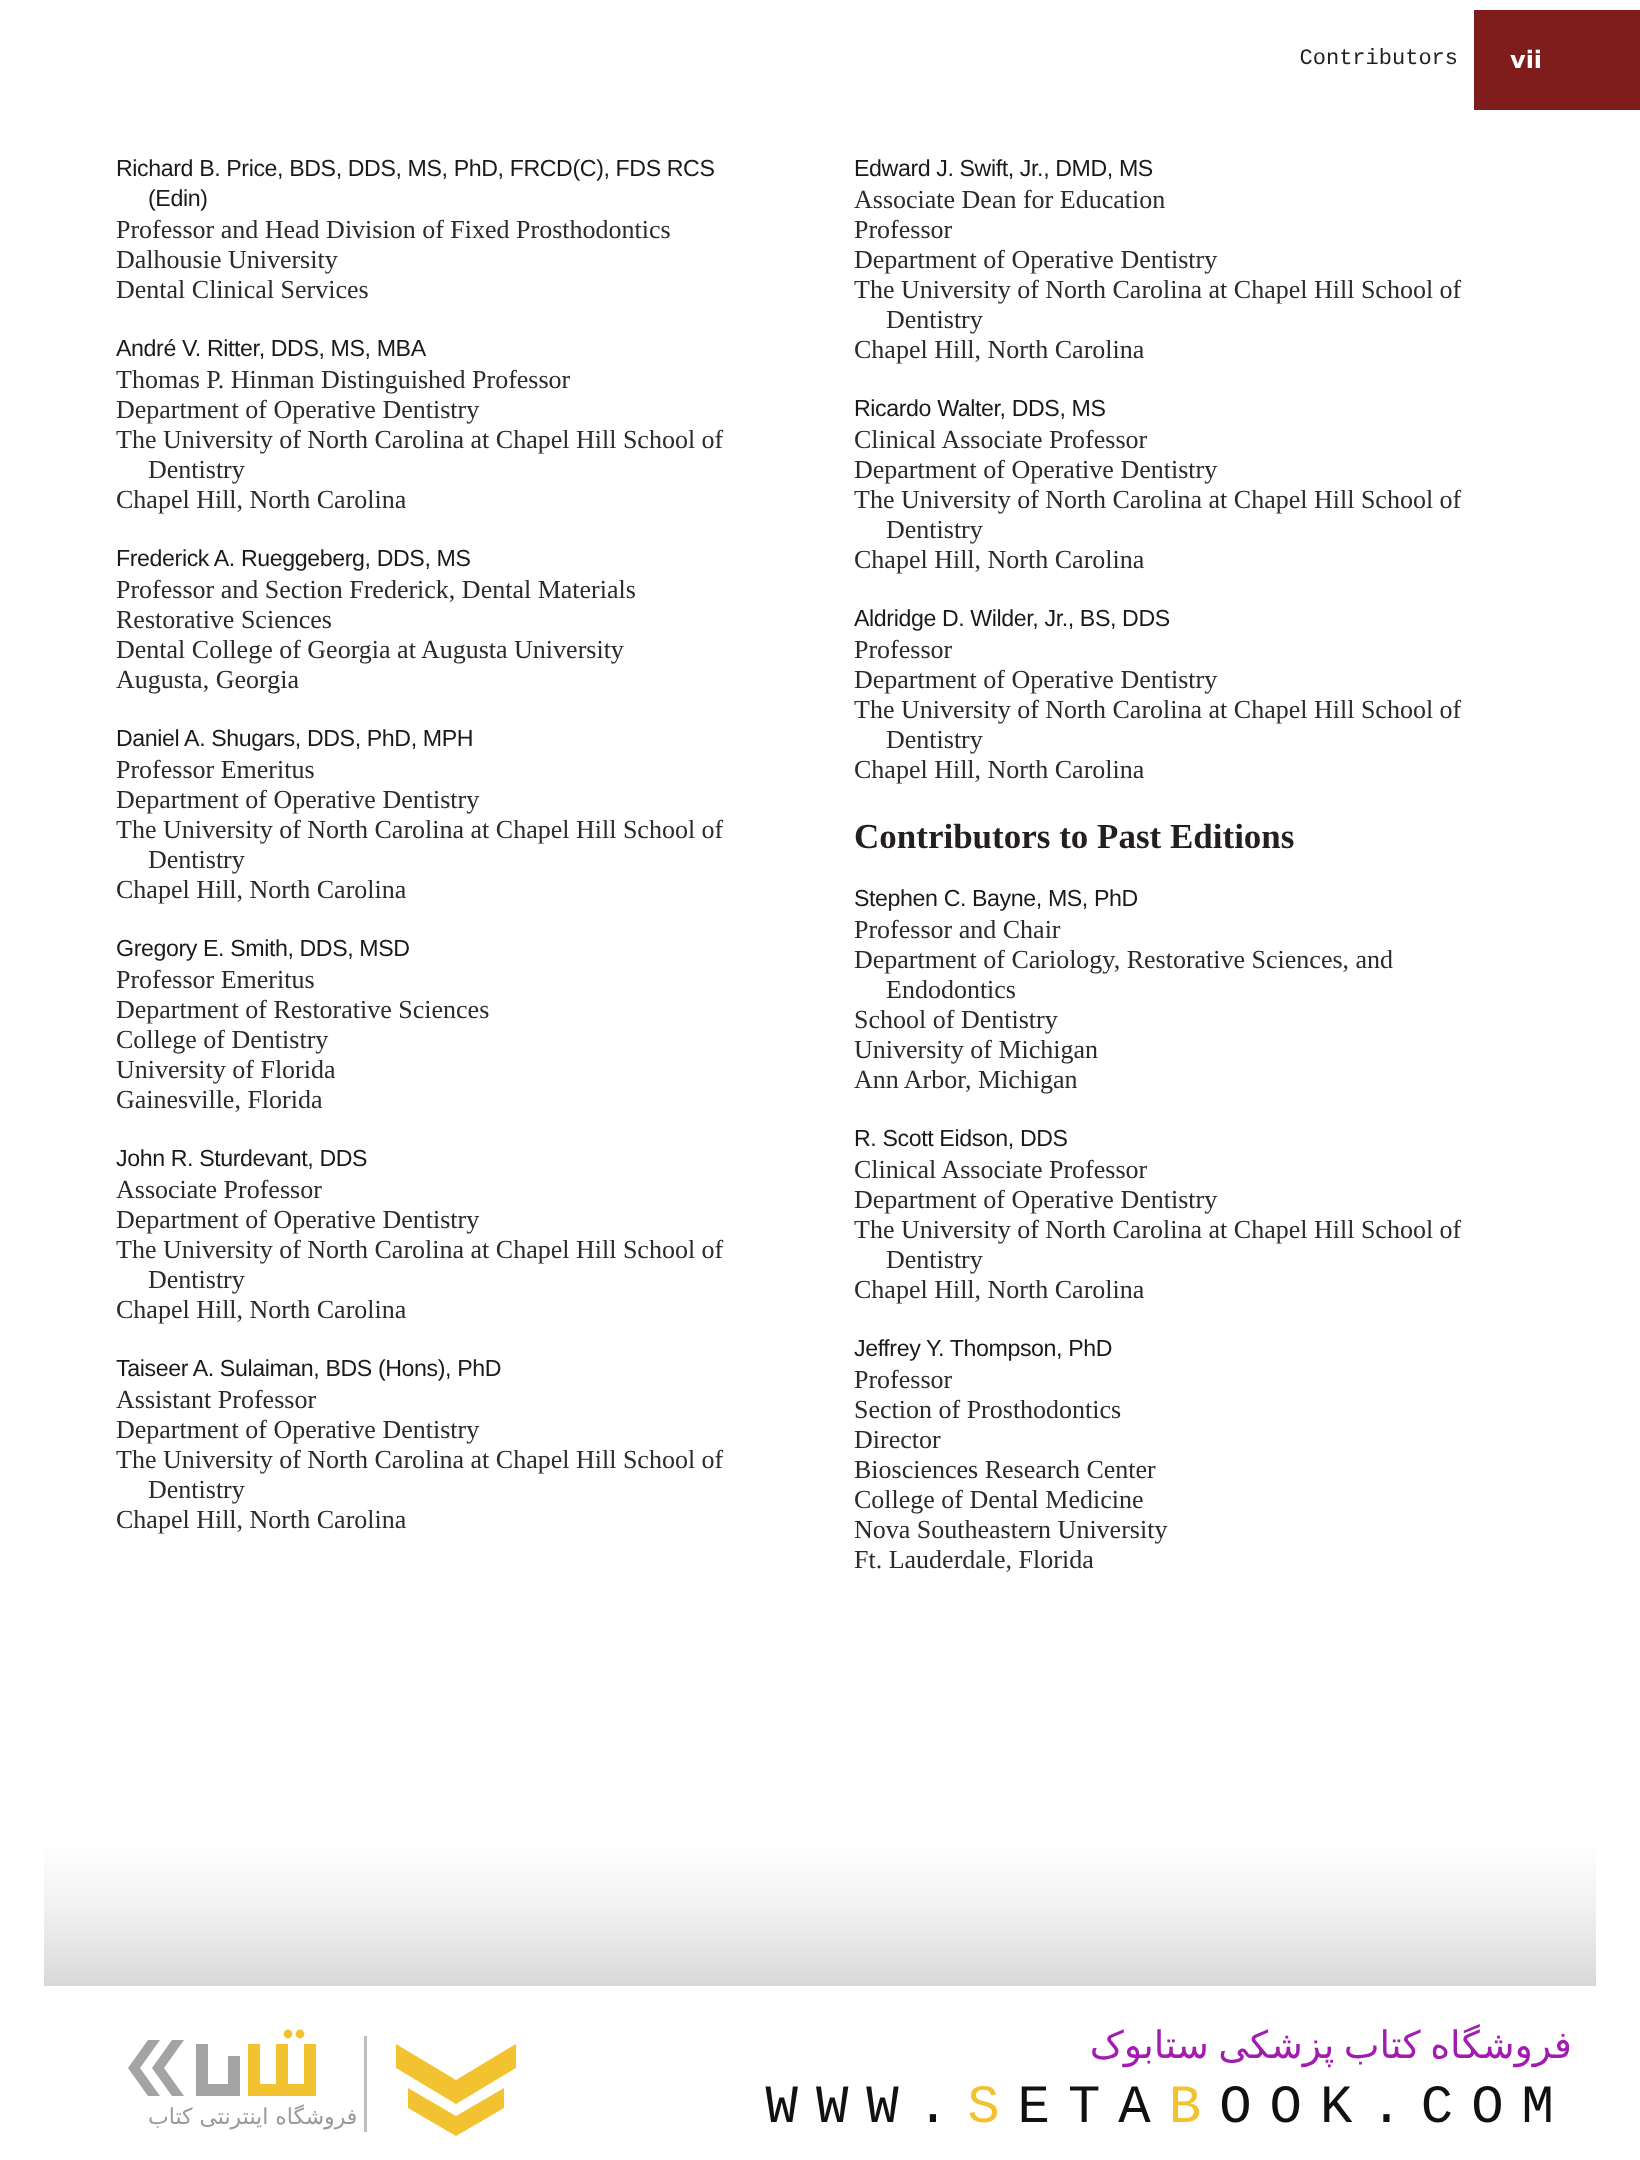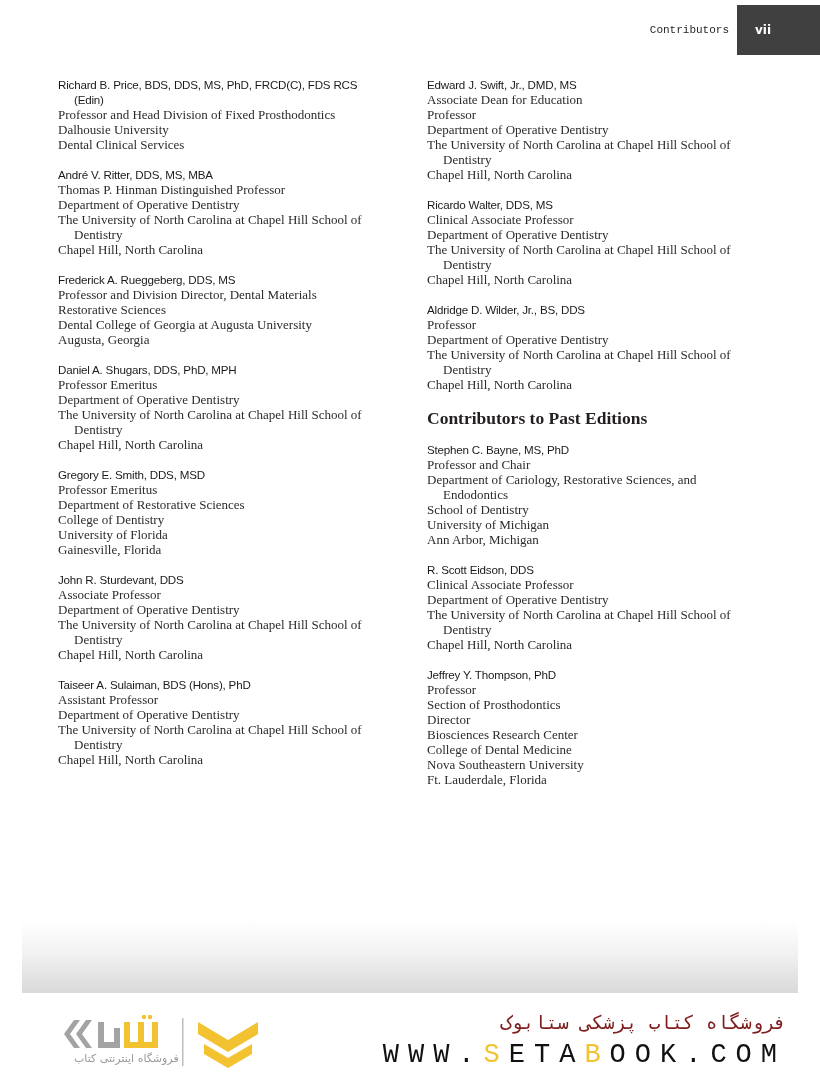--- a/index.html
+++ b/index.html
@@ -9,21 +9,21 @@
   }
   .running-head {
     position: absolute; top: 5px; right: 0; height: 50px;
     display: flex; align-items: center;
   }
   .running-head-title {
     font-family: Liberation Mono, monospace; font-size: 11px; color: #231f20;
     margin-right: 8px;
   }
   .folio-box {
-    width: 83px; height: 50px; background: #404040;
+    width: 83px; height: 50px; background: #7f1d1d;
     display: flex; align-items: center; padding-left: 18px; box-sizing: border-box;
   }
   .folio {
     font-family: "DejaVu Sans", sans-serif; font-weight: bold; font-size: 12px; color: #ffffff;
   }
   .col { position: absolute; top: 77px; width: 330px; }
   .col-left { left: 58px; }
   .col-right { left: 427px; }
   .entry { margin-bottom: 15px; }
   .name {
@@ -38,21 +38,21 @@
     font-family: "Liberation Serif", serif; font-weight: bold; font-size: 17.5px;
     line-height: 22px; color: #231f20; margin: 6px 0 13px 0;
   }
   .fade-band {
     position: absolute; left: 22px; top: 920px; width: 776px; height: 73px;
     background: linear-gradient(to bottom, #ffffff 0%, #f2f2f2 45%, #d9d9d9 100%);
   }
   .footer-logo { position: absolute; left: 60px; top: 1010px; width: 260px; height: 64px; }
   .footer-text { position: absolute; right: 34px; top: 1010px; text-align: right; }
   .fa-line {
-    font-family: Liberation Mono, monospace; font-size: 19px; color: #7f1d1d; direction: rtl;
+    font-family: Liberation Serif, serif; font-size: 19px; color: #a21caf; direction: rtl;
     line-height: 28px;
   }
   .url-line {
     font-family: Liberation Mono, monospace; font-size: 27px; letter-spacing: 9px;
     color: #111; line-height: 30px; margin-top: 2px;
   }
   .url-line .hl { color: #f2c230; }
   .logo-fa {
     position: absolute; left: 14px; top: 42px;
     font-family: "DejaVu Sans", sans-serif; font-size: 11px; color: #9a9a9a; direction: rtl; text-align: right;
@@ -77,21 +77,21 @@
     </div>
     <div class="entry">
       <div class="name">André V. Ritter, DDS, MS, MBA</div>
       <div class="line">Thomas P. Hinman Distinguished Professor</div>
       <div class="line">Department of Operative Dentistry</div>
       <div class="line">The University of North Carolina at Chapel Hill School of Dentistry</div>
       <div class="line">Chapel Hill, North Carolina</div>
     </div>
     <div class="entry">
       <div class="name">Frederick A. Rueggeberg, DDS, MS</div>
-      <div class="line">Professor and Division Director, Dental Materials</div>
+      <div class="line">Professor and Section Frederick, Dental Materials</div>
       <div class="line">Restorative Sciences</div>
       <div class="line">Dental College of Georgia at Augusta University</div>
       <div class="line">Augusta, Georgia</div>
     </div>
     <div class="entry">
       <div class="name">Daniel A. Shugars, DDS, PhD, MPH</div>
       <div class="line">Professor Emeritus</div>
       <div class="line">Department of Operative Dentistry</div>
       <div class="line">The University of North Carolina at Chapel Hill School of Dentistry</div>
       <div class="line">Chapel Hill, North Carolina</div>

